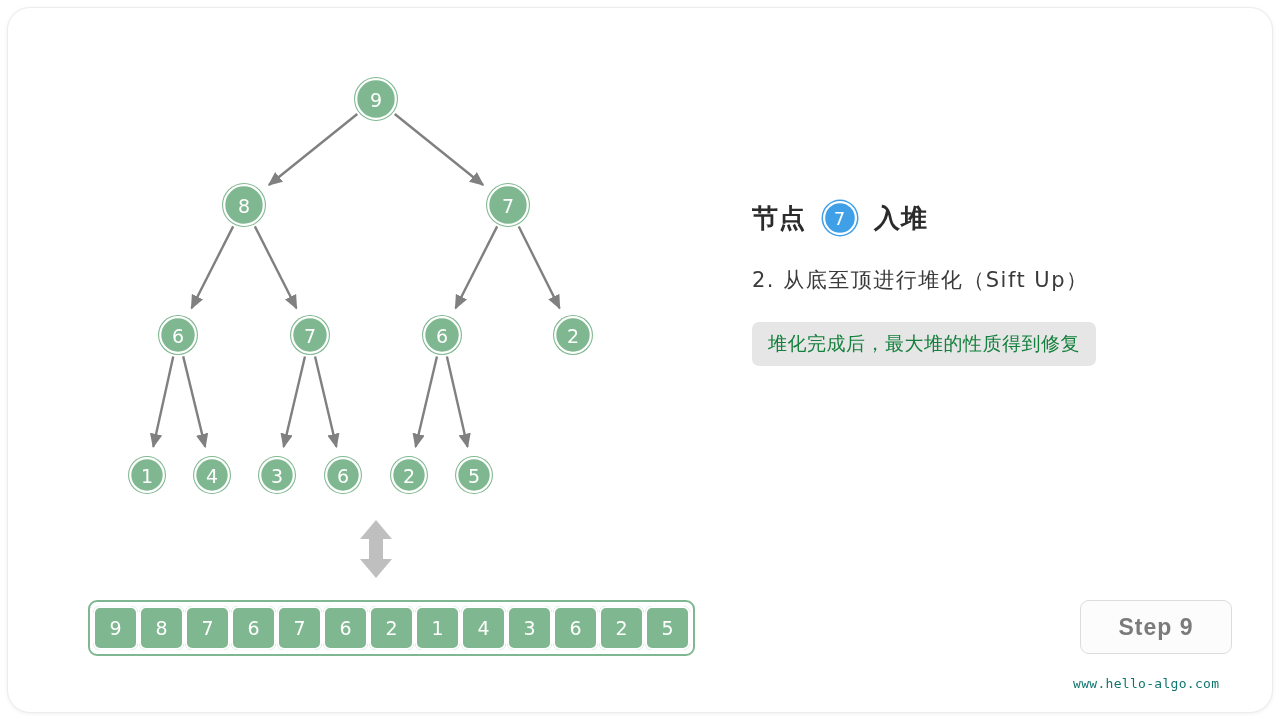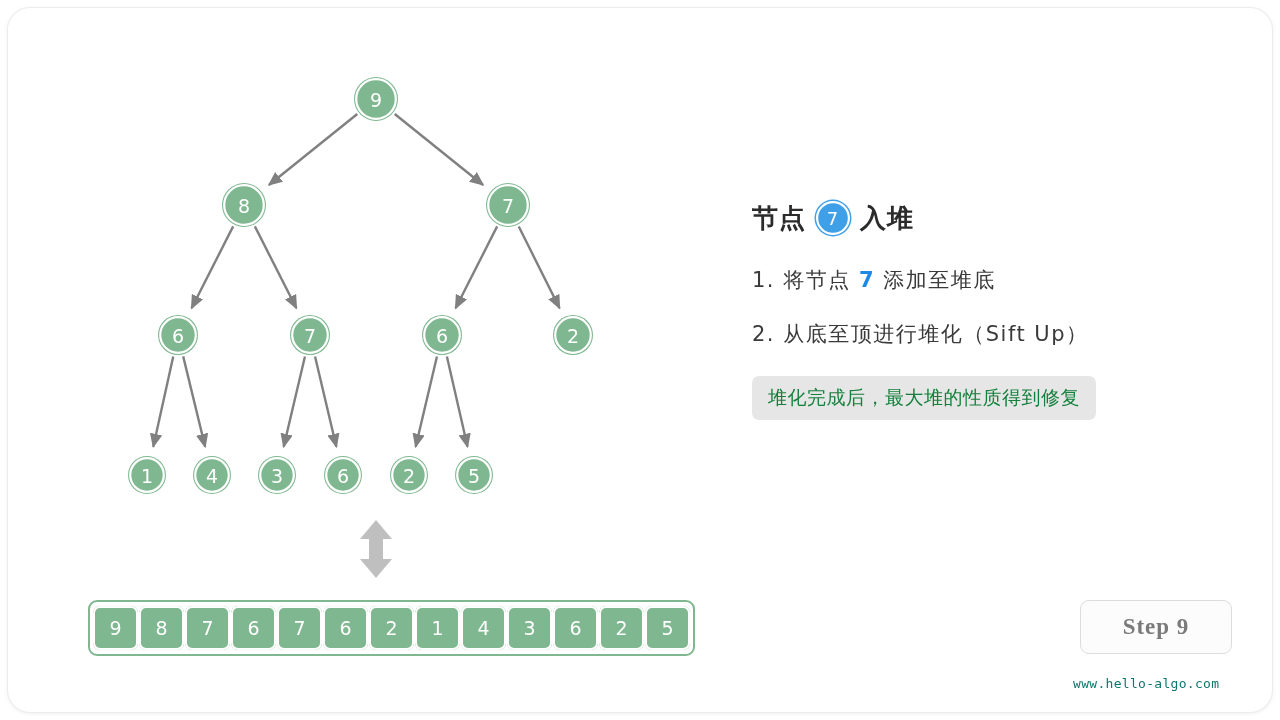--- a/index.html
+++ b/index.html
@@ -101,20 +101,21 @@
   }
   .panel-title {
     display: flex;
     flex-direction: row;
     align-items: center;
     font-size: 26px;
     font-weight: bold;
     color: #2b2b2b;
     letter-spacing: 1px;
     height: 44px;
+    gap: 7px;
   }
   .badge-blue {
     width: 34px;
     height: 34px;
     border-radius: 50%;
     background: #3fa0e8;
     box-shadow: inset 0 0 0 2.2px #ffffff, 0 0 0 1.5px #3fa0e8;
     color: #ffffff;
     font-size: 18px;
     font-weight: normal;
@@ -154,21 +155,21 @@
     left: 1080px;
     top: 600px;
     width: 152px;
     height: 54px;
     border: 1.6px solid #dcdcdc;
     border-radius: 9px;
     background: #fcfcfc;
     display: flex;
     align-items: center;
     justify-content: center;
-    font-family: Liberation Serif, serif;
+    font-family: Liberation Sans, sans-serif;
     font-size: 23px;
     font-weight: bold;
     color: #7a7a7a;
     letter-spacing: 1px;
     box-sizing: border-box;
   }
 
   
   #footer {
     position: absolute;
@@ -298,26 +299,20 @@
 
   <div id="panel">
     <div class="panel-title">
       <span>节点</span>
       <span class="badge-blue">7</span>
       <span>入堆</span>
     </div>
 
     <div class="steps">
       <div class="step-line">
-        <span>1.</span>
-        <span>将节点</span>
-        <span class="hl-blue">7</span>
-        <span>添加至堆底</span>
-      </div>
-      <div class="step-line">
         <span>2.</span>
         <span>从底至顶进行堆化（Sift Up）</span>
       </div>
     </div>
 
     <div class="note">堆化完成后，最大堆的性质得到修复</div>
   </div>
 
   <div id="step-badge">Step 9</div>
 

